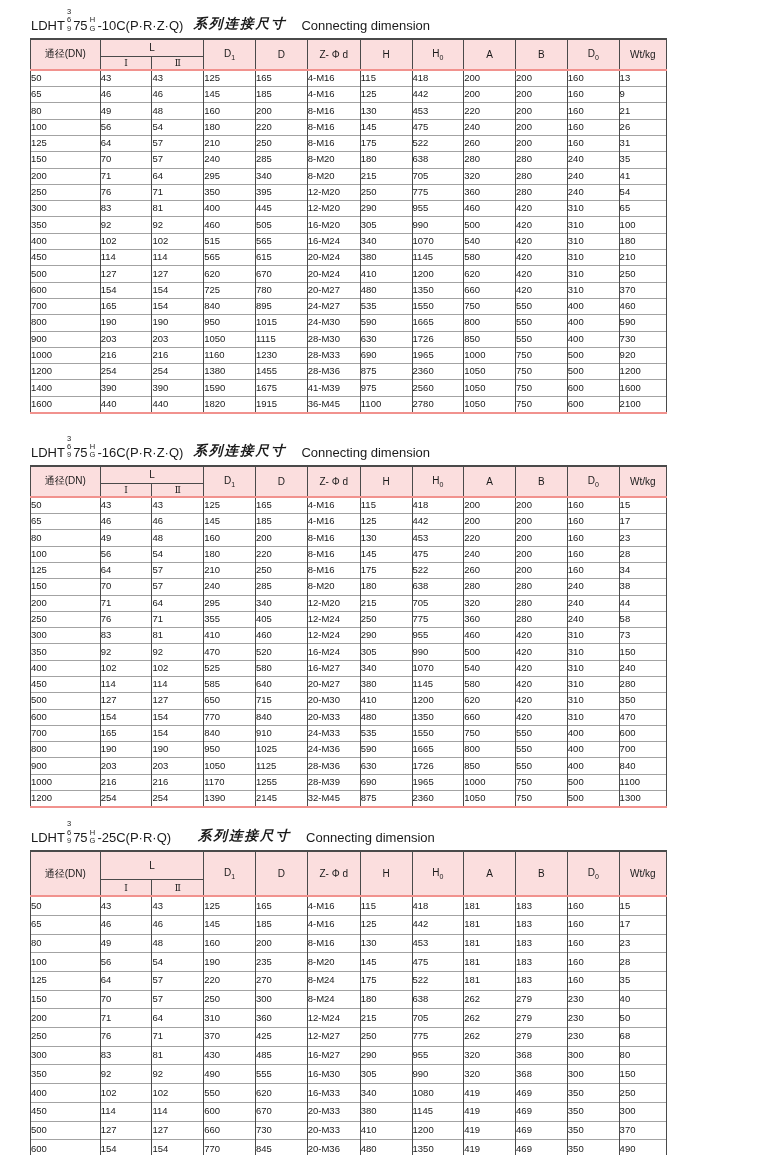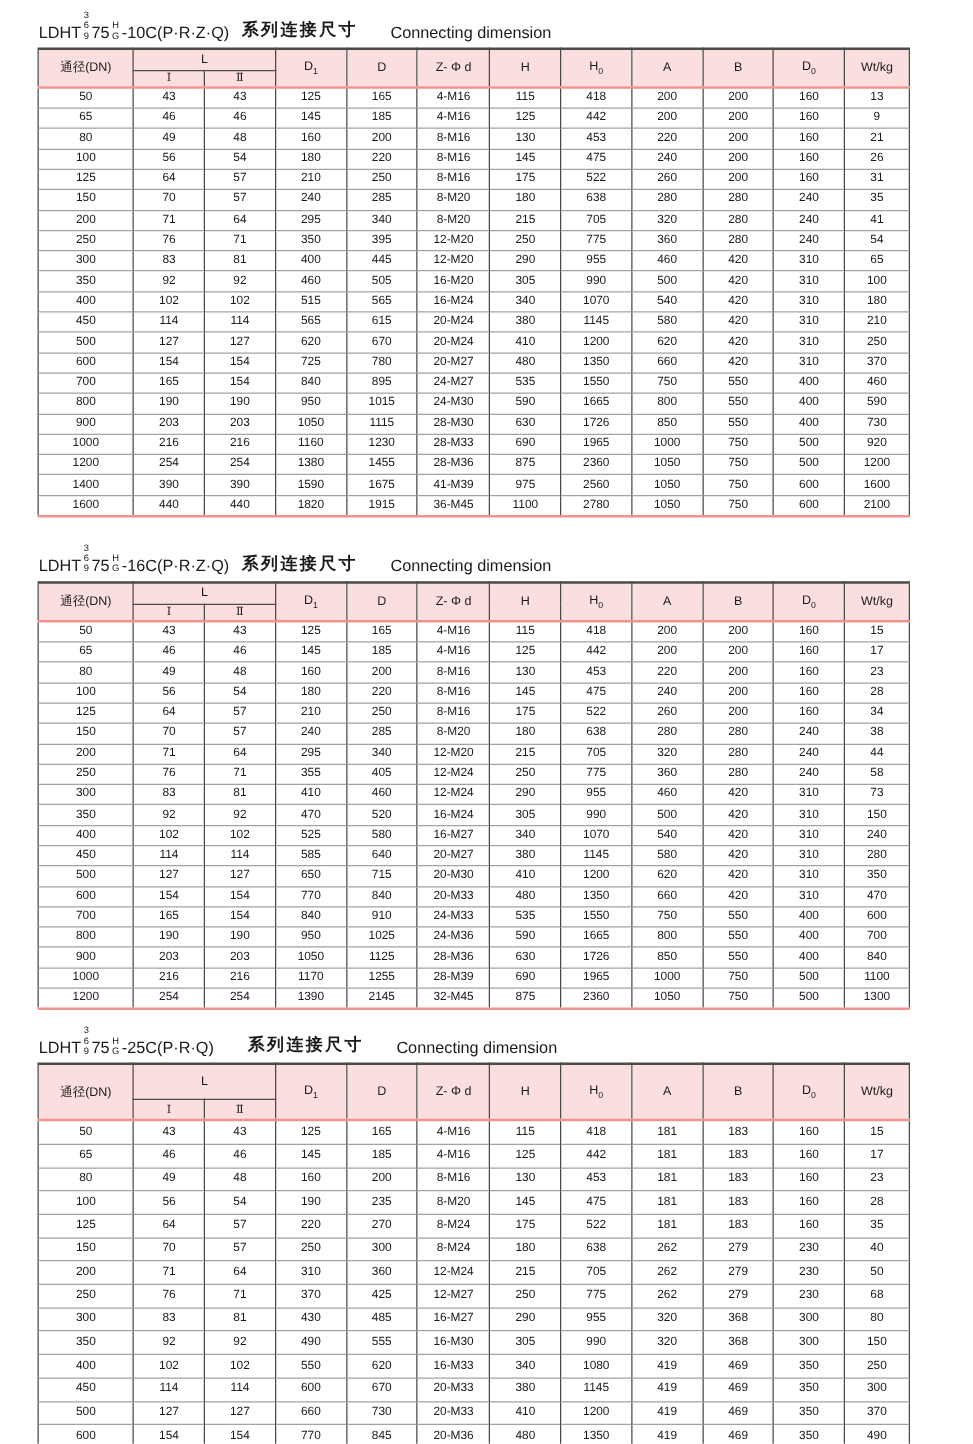--- a/index.html
+++ b/index.html
@@ -2,24 +2,24 @@
 <html><head>
 <meta charset="utf-8">
 <style>
   html,body{margin:0;padding:0;background:#ffffff;}
   body{width:778px;height:1155px;font-family:"Liberation Sans",sans-serif;color:#1a1a1a;overflow:hidden;}
   .page{padding:8px 30px 0 30px;box-sizing:border-box;}
   .tbl-block{margin:0 0 0 0;}
   .tbl-title{display:flex;align-items:flex-end;font-size:13px;font-weight:normal;margin:0 0 5px 0;white-space:nowrap;}
   .tbl-title .part{margin:0 1px;}
   .stack{display:inline-flex;flex-direction:column;align-items:center;font-size:7.5px;line-height:1.1;margin:0 1px;}
-  .cn{font-weight:bold;margin-left:9px;letter-spacing:2px;font-size:13.5px;}
+  .cn{font-weight:bold;margin-left:9px;letter-spacing:2px;font-size:13.5px;font-style:italic;}
   .t3 .cn{margin-left:26px;}
-  .en{margin-left:26px;font-size:13px;}
-  table{width:698px;border-collapse:collapse;table-layout:fixed;text-align:center;
+  .en{margin-left:15px;font-size:13px;}
+  table{width:637px;border-collapse:collapse;table-layout:fixed;
         border-top:2px solid #4a4a4a;border-bottom:2px solid #f1928e;
         border-left:1px solid #6a6a6a;border-right:1px solid #6a6a6a;}
   th,td{padding:0;overflow:hidden;}
   thead th{background:#fbdede;font-weight:normal;font-size:10px;
            border-left:1px solid #4a4a4a;border-right:1px solid #4a4a4a;}
   thead{border-bottom:2px solid #f1928e;}
   th.span-l{border-bottom:1px solid #4a4a4a;}
   .roman{font-family:"DejaVu Serif",serif;font-size:9px;}
   sub{font-size:7px;}
   tbody td{font-size:9.5px;line-height:1.15;

